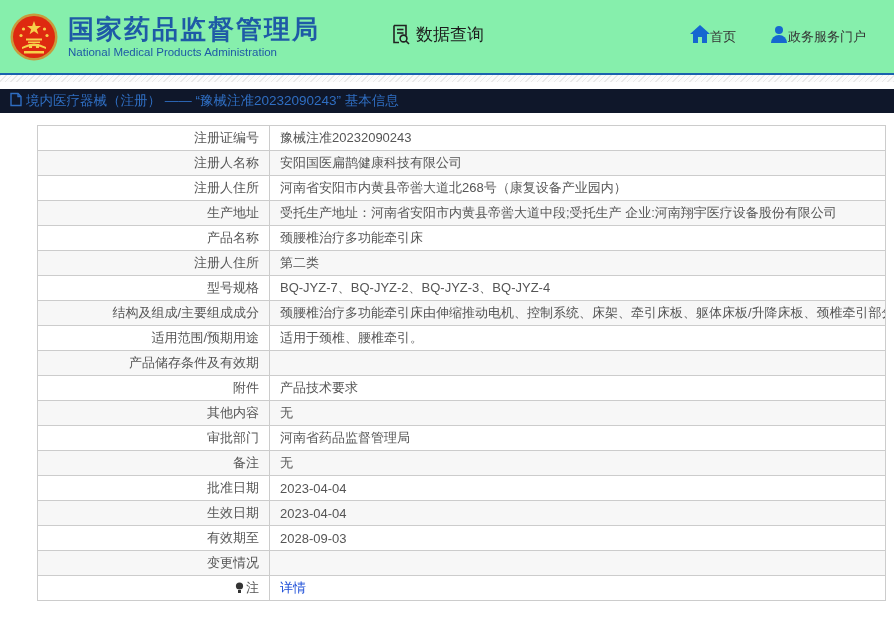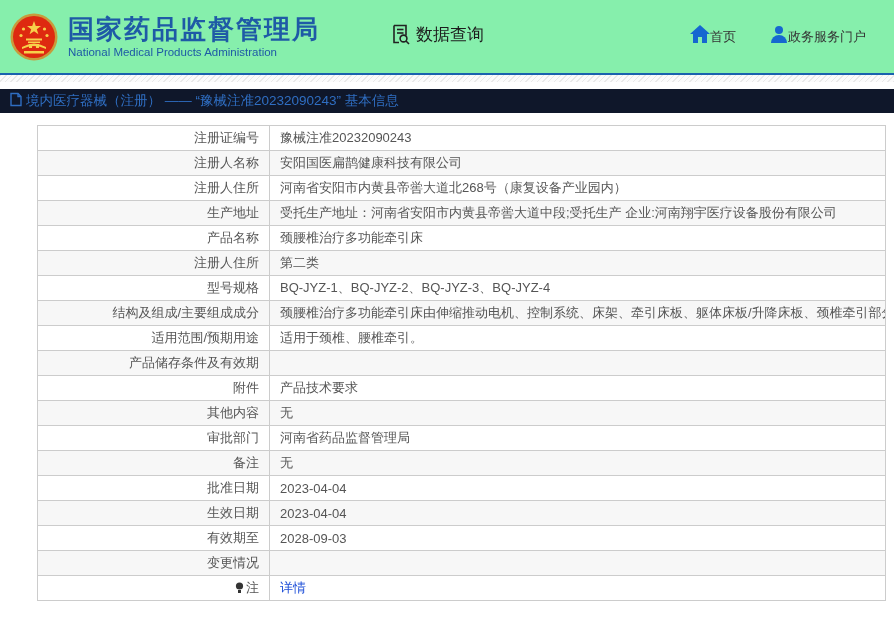--- a/index.html
+++ b/index.html
@@ -143,21 +143,21 @@
         <tr>
           <td class="label-cell">产品名称</td>
           <td class="value-cell">颈腰椎治疗多功能牵引床</td>
         </tr>
         <tr>
           <td class="label-cell">注册人住所</td>
           <td class="value-cell">第二类</td>
         </tr>
         <tr>
           <td class="label-cell">型号规格</td>
-          <td class="value-cell">BQ-JYZ-1、BQ-JYZ-2、BQ-JYZ-3、BQ-JYZ-4</td>
+          <td class="value-cell">BQ-JYZ-7、BQ-JYZ-2、BQ-JYZ-3、BQ-JYZ-4</td>
         </tr>
         <tr>
           <td class="label-cell">结构及组成/主要组成成分</td>
           <td class="value-cell">颈腰椎治疗多功能牵引床由伸缩推动电机、控制系统、床架、牵引床板、躯体床板/升降床板、颈椎牵引部分组成。</td>
         </tr>
         <tr>
           <td class="label-cell">适用范围/预期用途</td>
           <td class="value-cell">适用于颈椎、腰椎牵引。</td>
         </tr>
         <tr>

